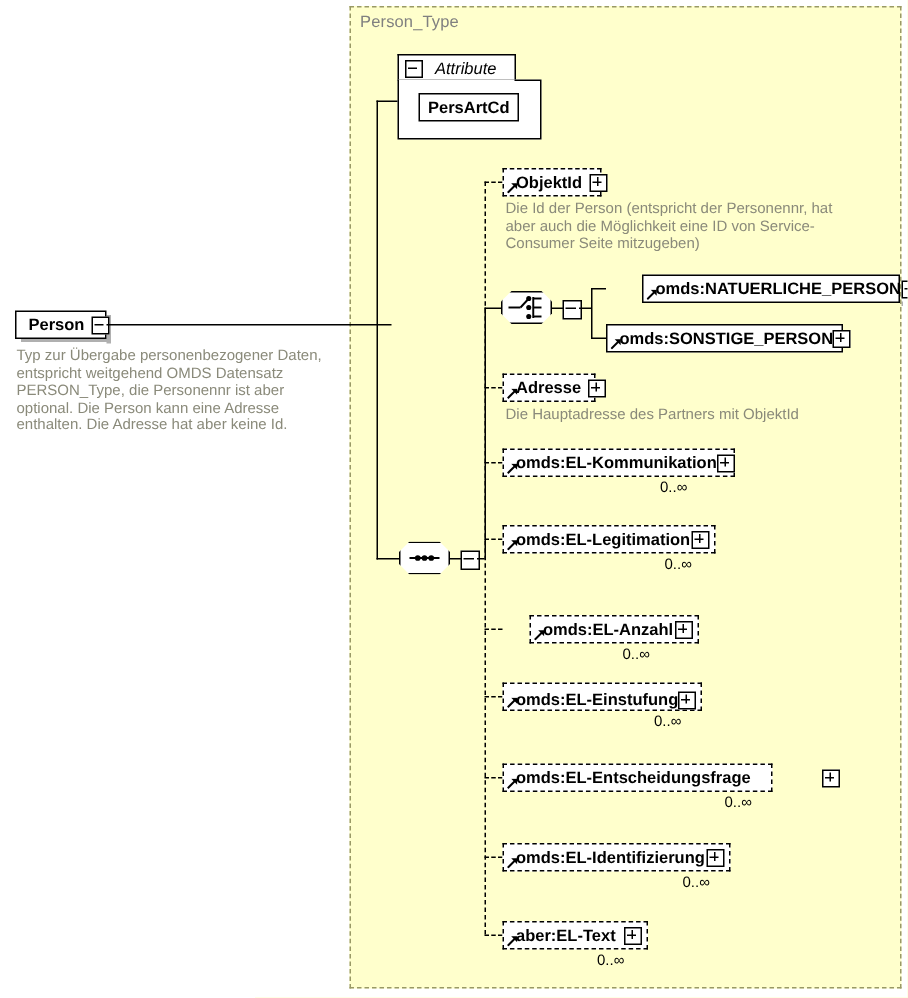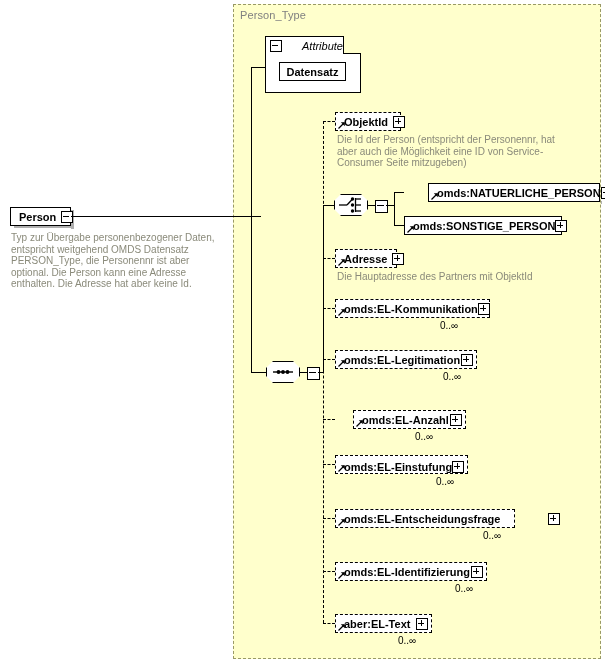--- a/index.html
+++ b/index.html
@@ -101,21 +101,21 @@
   .attr-tab{
     position:absolute;left:0;top:0;
     width:79px;height:18px;
     background:#fff;
     border:1px solid #000;
     border-bottom:none;
     box-sizing:border-box;
     display:flex;align-items:center;padding-left:4px;
   }
   .attr-tab-label{
-    font-size:11px;font-style:italic;color:#000;margin-left:20px;
+    font-size:11px;font-style:italic;color:#000;margin-left:8px;
   }
   .attr-body{
     position:absolute;left:0;top:17px;
     width:96px;height:40px;
     background:#fff;
     border:1px solid #000;
     box-sizing:border-box;
   }
   .attr-body-cover{
     position:absolute;left:1px;top:17px;
@@ -186,21 +186,21 @@
 
   <div class="attr-box">
     <div class="attr-tab">
       <span class="ctrl" style="margin-left:0;"></span>
       <span class="attr-tab-label">Attribute</span>
     </div>
     <div class="attr-body"></div>
     <div class="attr-body-cover"></div>
   </div>
   <div class="node solid" style="left:279px;top:62px;width:67px;justify-content:center;padding-left:0;padding-right:0;">
-    <span class="lbl">Datensatz</span>
+    <span class="lbl">PersArtCd</span>
   </div>
   <div class="node-shadow-r" style="left:346px;top:65px;height:19px;"></div>
 
   <div class="comp" style="left:266px;top:361px;">
     <div class="octshadow"></div>
     <div class="oct"></div>
     <svg width="34" height="22" viewBox="0 0 34 22">
       <line x1="7" y1="11" x2="27" y2="11" stroke="#000" stroke-width="1.4"></line>
       <circle cx="12.5" cy="11" r="1.9" fill="#000"></circle>
       <circle cx="17" cy="11" r="1.9" fill="#000"></circle>

